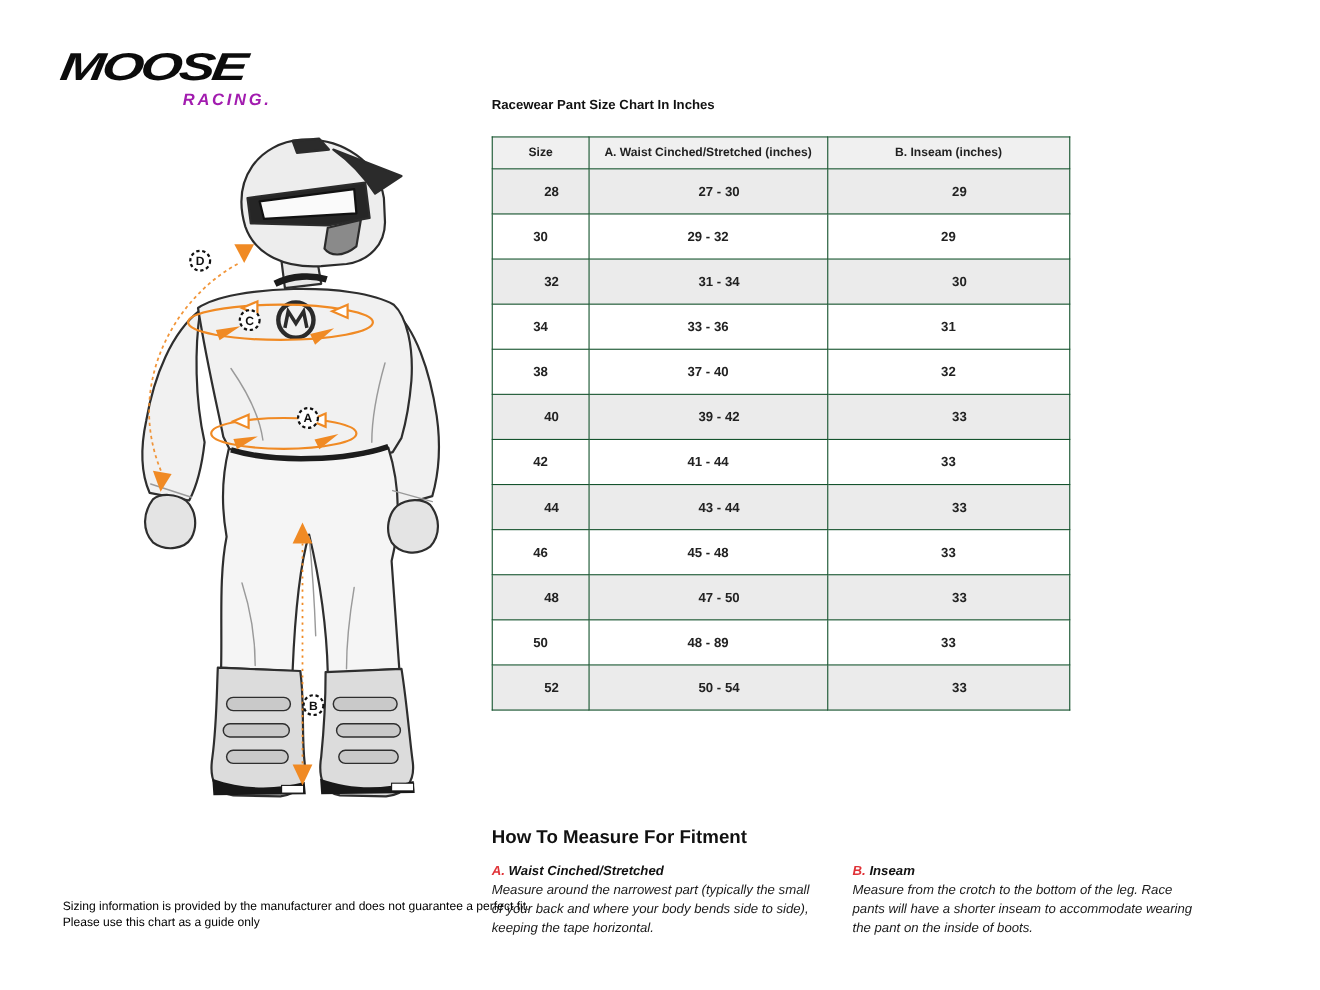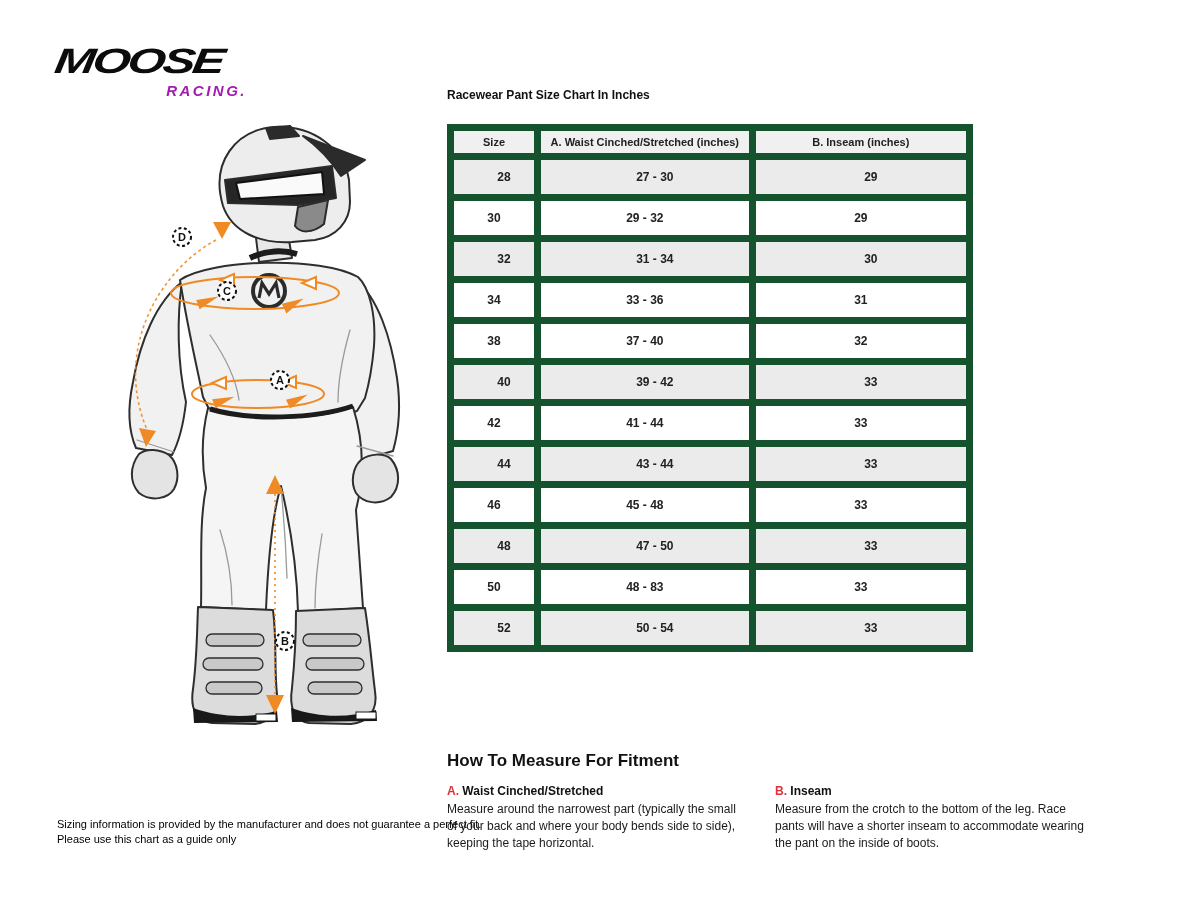--- a/index.html
+++ b/index.html
@@ -20,29 +20,29 @@
     text-align:right; font-size:15px; font-weight:bold; font-style:italic;
     letter-spacing:2.5px; color:#a21caf; margin-top:1px;
   }
 
   
   .figure { position:absolute; left:60px; top:110px; }
 
   
   .chart-title { position:absolute; left:447px; top:88px; font-size:12px; font-weight:bold; color:#111; }
   table.size-table { position:absolute; left:447px; top:124px; width:526px; border-collapse:collapse; }
-  .size-table th, .size-table td { border:7px solid #14532d; text-align:center; vertical-align:middle; }
+  .size-table th, .size-table td { border:1px solid #14532d; text-align:center; vertical-align:middle; }
   .size-table th { height:29px; background:#f0f0f0; font-size:11px; font-weight:bold; color:#222; }
   .size-table td { height:41px; font-size:12px; font-weight:bold; color:#222; background:#ffffff; }
   .size-table tr.alt td { background:#ebebeb;padding-left:21px; }
 
   
   .howto { position:absolute; left:447px; top:751px; width:680px; }
   .howto .howto-title { font-size:17px; font-weight:bold; color:#111; margin:0 0 13px 0; }
-  .howto .cols { display:flex; }
+  .howto .cols { display:flex;font-style:italic; }
   .howto .item { font-size:12px; }
   .howto .item.first { width:298px; margin-right:30px; }
   .howto .item.second { width:312px; }
   .howto h3 { font-size:12px; margin:0 0 3px 0; color:#111; }
   .howto h3 .letter { color:#e03237; }
   .howto p { margin:0; line-height:1.4; color:#1a1a1a; }
 
   
   .disclaimer { position:absolute; left:57px; top:817px; font-size:11px; line-height:1.35; color:#000; }
 </style>
@@ -214,21 +214,21 @@
         <td>45 - 48</td>
         <td>33</td>
       </tr>
       <tr class="alt">
         <td>48</td>
         <td>47 - 50</td>
         <td>33</td>
       </tr>
       <tr>
         <td>50</td>
-        <td>48 - 83</td>
+        <td>48 - 89</td>
         <td>33</td>
       </tr>
       <tr class="alt">
         <td>52</td>
         <td>50 - 54</td>
         <td>33</td>
       </tr>
     </tbody>
 </table>
 

